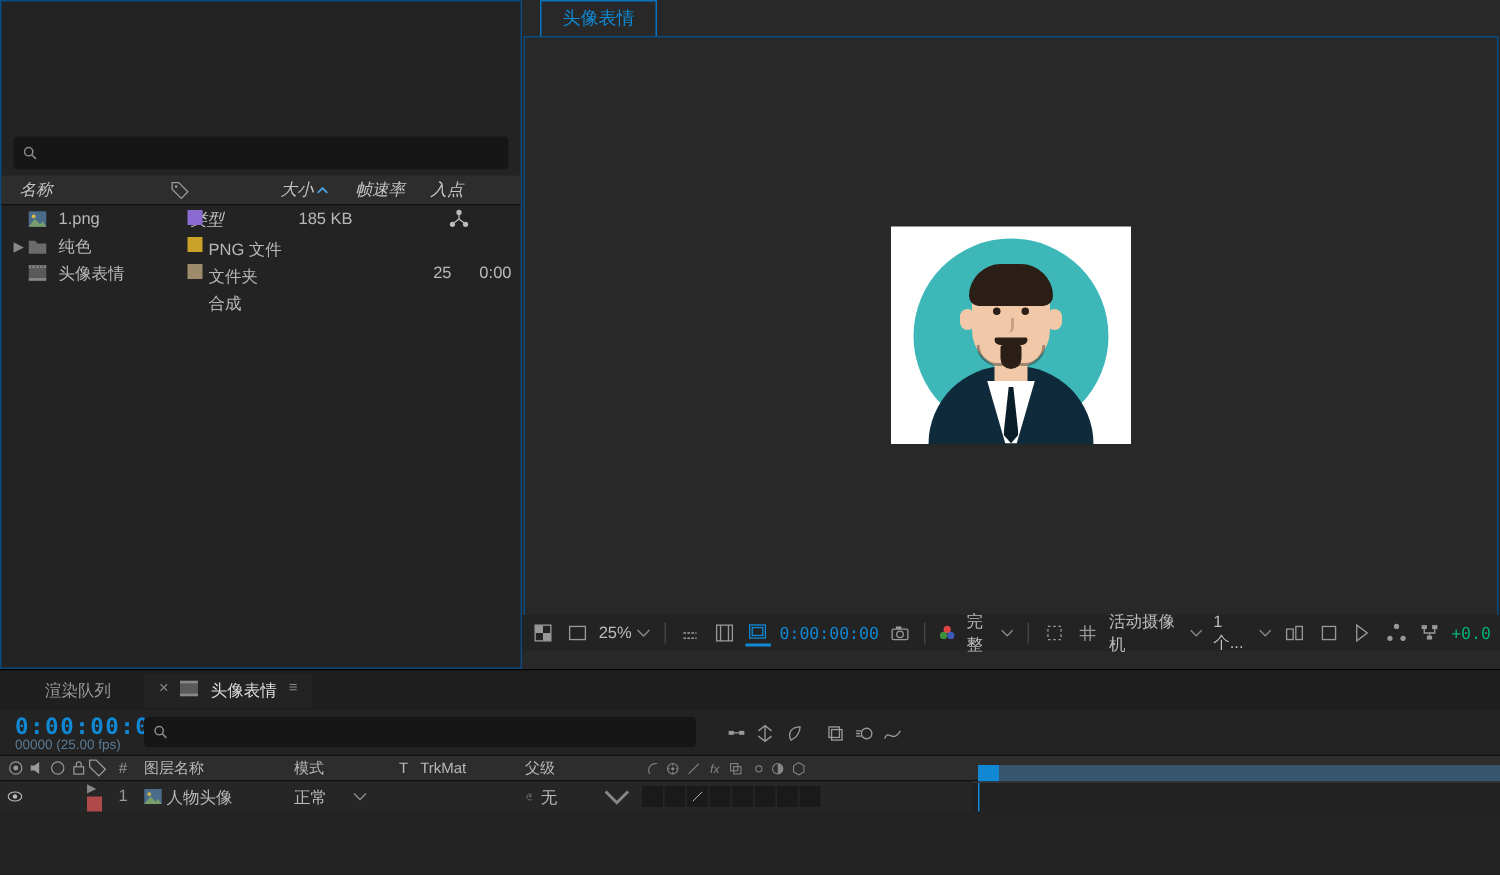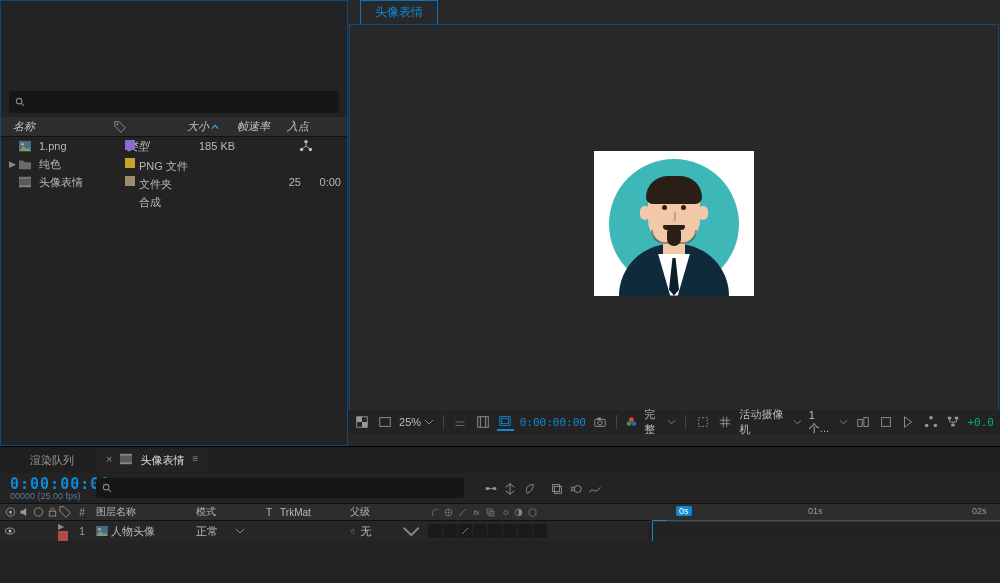--- a/index.html
+++ b/index.html
@@ -490,25 +490,20 @@
               <circle cx="8" cy="8" r="5" fill="none" stroke="#888"></circle>
               <path d="M8 3a5 5 0 010 10z" fill="#888"></path>
             </svg>
           </div>
         <div class="mini">
             <svg width="11" height="11" viewBox="0 0 16 16">
               <path d="M3 5l5-3 5 3v6l-5 3-5-3z" fill="none" stroke="#888"></path>
             </svg>
           </div>
       </div>
-    </div>
-    <div class="ruler">
-      <span class="tick" style="left:28px;background:#1088d4;color:#fff;padding:0 3px;border-radius:2px">0s</span>
-      <span class="tick" style="left:160px">01s</span>
-      <span class="tick" style="left:324px">02s</span>
     </div>
   </div>
 
   <div class="lrow">
     <div class="lcols">
       <div class="col-av">
         <div class="mini">
             <svg width="12" height="12" viewBox="0 0 16 16">
               <ellipse cx="8" cy="8" rx="6" ry="4" fill="none" stroke="#bbb"></ellipse>
               <circle cx="8" cy="8" r="2" fill="#bbb"></circle>

